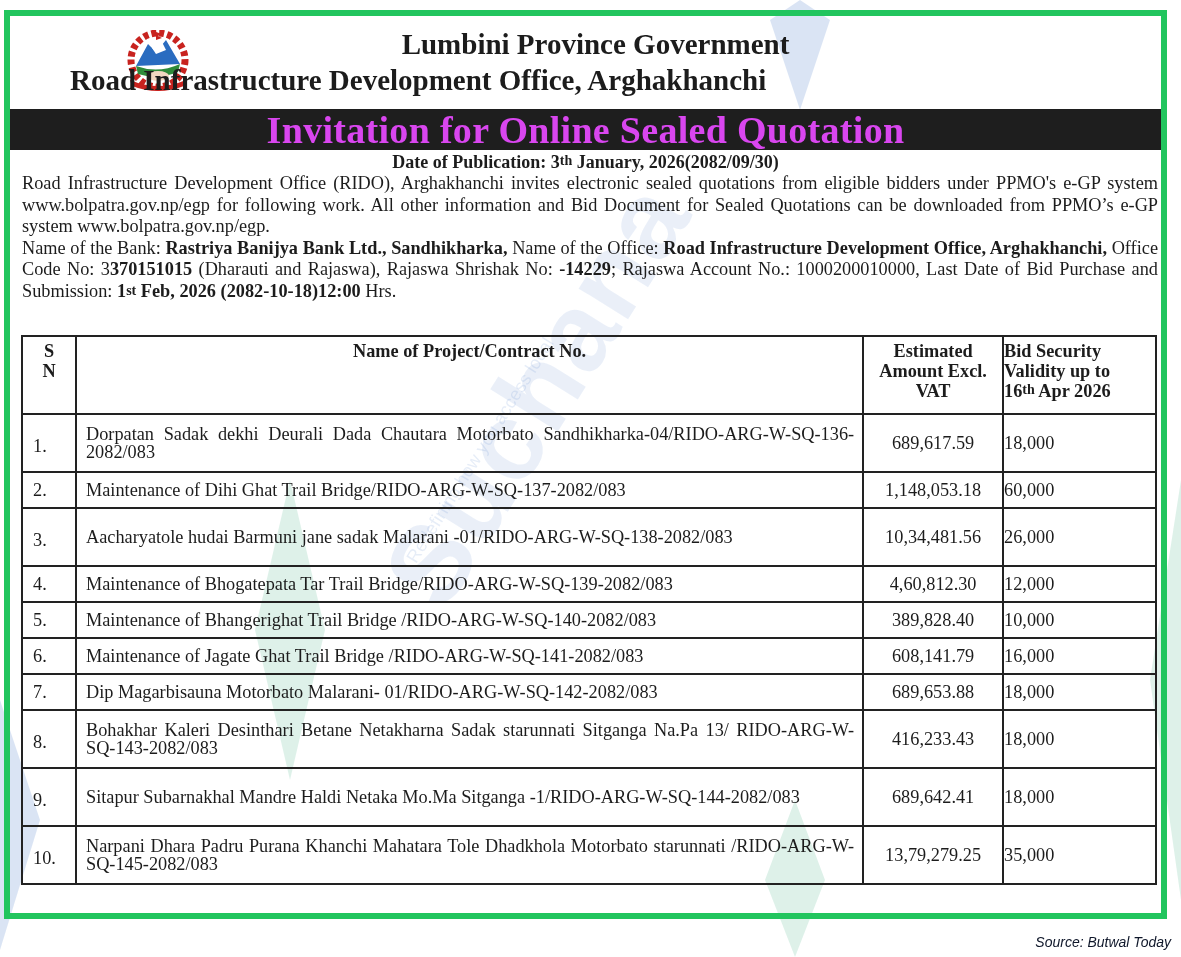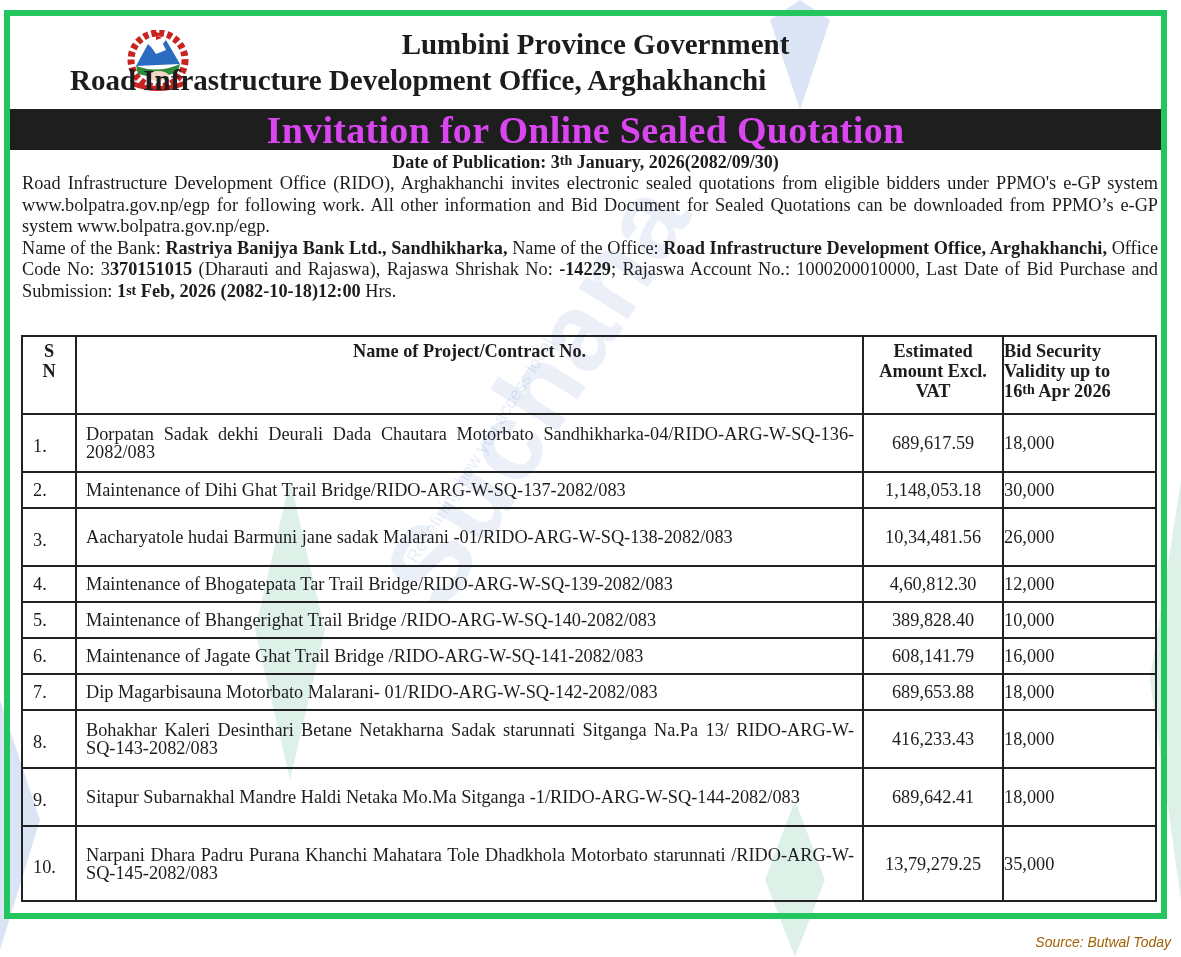--- a/index.html
+++ b/index.html
@@ -66,21 +66,21 @@
     td.c-sn { padding-left: 10px; vertical-align: top; padding-top: 6px; }
     th.c-sn { text-align: center; }
     .c-name { width: 788px; }
     td.c-name { padding: 5px 8px 5px 9px; text-align: justify; }
     .c-amt { width: 140px; text-align: center; }
     .c-bid { width: 153px; text-align: left; }
     tr.head { height: 78px; }
 
     .source {
       position: absolute; right: 10px; top: 934px;
-      font-family: "Liberation Sans", sans-serif; font-style: italic; font-size: 14px; color: #a16207;
+      font-family: "Liberation Sans", sans-serif; font-style: italic; font-size: 14px; color: #0f172a;
     }
   </style>
 </head>
 <body>
 
 <svg class="watermark-shard" style="left:760px;top:0;" width="80" height="110" viewBox="0 0 80 110">
   <polygon points="40,0 10,20 40,110 70,20" fill="#3a6fc4"></polygon>
 </svg>
 <svg class="watermark-shard" style="left:255px;top:480px;" width="70" height="300" viewBox="0 0 70 300">
   <polygon points="35,0 0,150 35,300 70,150" fill="#4cb58a"></polygon>
@@ -135,21 +135,21 @@
         <tr style="height: 58px;">
       <td class="c-sn">1.</td>
       <td class="c-name">Dorpatan Sadak dekhi Deurali Dada Chautara Motorbato Sandhikharka-04/RIDO-ARG-W-SQ-136-2082/083</td>
       <td class="c-amt">689,617.59</td>
       <td class="c-bid">18,000</td>
     </tr>
         <tr style="height: 36px;">
       <td class="c-sn" style="padding-top: 0px; vertical-align: middle;">2.</td>
       <td class="c-name">Maintenance of Dihi Ghat Trail Bridge/RIDO-ARG-W-SQ-137-2082/083</td>
       <td class="c-amt">1,148,053.18</td>
-      <td class="c-bid">30,000</td>
+      <td class="c-bid">60,000</td>
     </tr>
         <tr style="height: 58px;">
       <td class="c-sn">3.</td>
       <td class="c-name">Aacharyatole hudai Barmuni jane sadak Malarani -01/RIDO-ARG-W-SQ-138-2082/083</td>
       <td class="c-amt">10,34,481.56</td>
       <td class="c-bid">26,000</td>
     </tr>
         <tr style="height: 36px;">
       <td class="c-sn" style="padding-top: 0px; vertical-align: middle;">4.</td>
       <td class="c-name">Maintenance of Bhogatepata Tar Trail Bridge/RIDO-ARG-W-SQ-139-2082/083</td>
@@ -179,21 +179,21 @@
       <td class="c-name">Bohakhar Kaleri Desinthari Betane Netakharna Sadak starunnati Sitganga Na.Pa 13/ RIDO-ARG-W-SQ-143-2082/083</td>
       <td class="c-amt">416,233.43</td>
       <td class="c-bid">18,000</td>
     </tr>
         <tr style="height: 58px;">
       <td class="c-sn">9.</td>
       <td class="c-name">Sitapur Subarnakhal Mandre Haldi Netaka Mo.Ma Sitganga -1/RIDO-ARG-W-SQ-144-2082/083</td>
       <td class="c-amt">689,642.41</td>
       <td class="c-bid">18,000</td>
     </tr>
-        <tr style="height: 75px; margin-left: 40px;">
+        <tr style="height: 58px; margin-left: 40px;">
       <td class="c-sn">10.</td>
       <td class="c-name">Narpani Dhara Padru  Purana Khanchi Mahatara Tole Dhadkhola Motorbato starunnati /RIDO-ARG-W-SQ-145-2082/083</td>
       <td class="c-amt">13,79,279.25</td>
       <td class="c-bid">35,000</td>
     </tr>
       </tbody>
   </table>
 
 </div>
 

